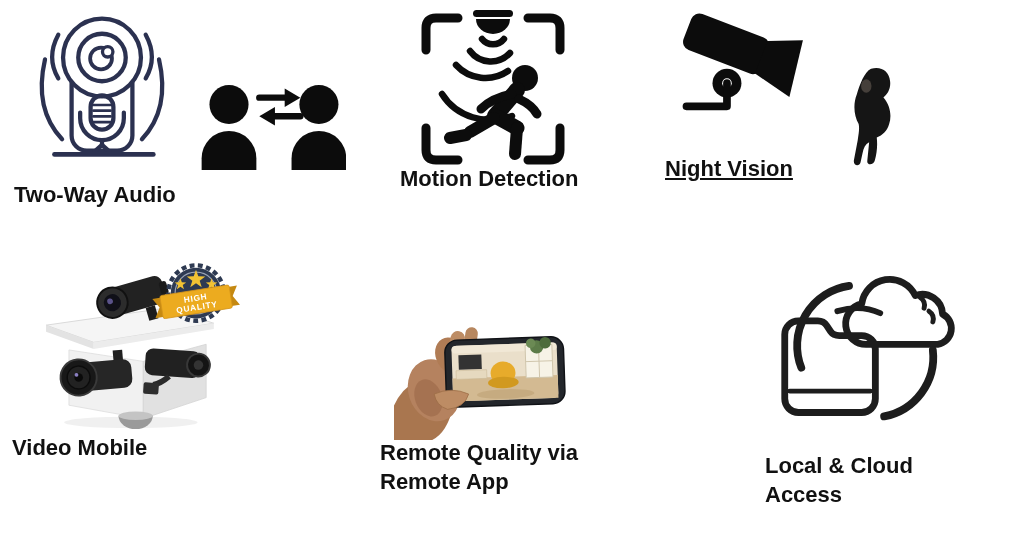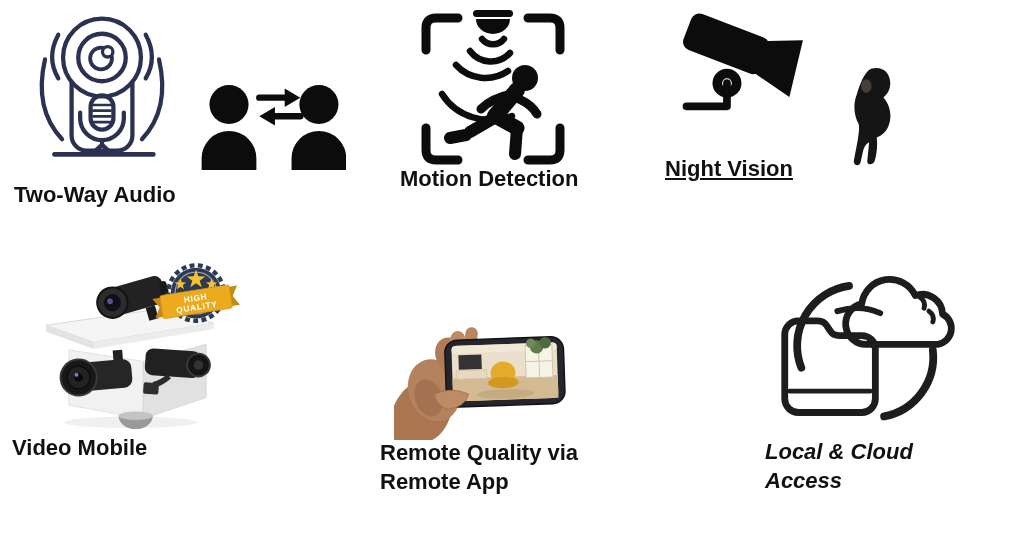--- a/index.html
+++ b/index.html
@@ -233,19 +233,19 @@
         <path class="st-store" stroke-width="7" d="M24,144 a14,14 0 0 1 -14,-14 V64 a14,14 0 0 1 14,-14 h20 c4,0 7,1.6 9,4.7 l4,6 c2,3 5,4.3 9,4.3 h23 a14,14 0 0 1 14,14 v51 a14,14 0 0 1 -14,14 z"></path>
         <path class="st-store" stroke-width="5" d="M15,122 H98"></path>
         <path class="st-store" stroke-width="6" d="M64,40 q24,-7 44,2"></path>
       </g>
       <g>
         <path class="st-store" stroke-width="8" d="M27,98 A62,62 0 0 1 76,14"></path>
         <path class="st-store" stroke-width="8" d="M162,80 A62,62 0 0 1 112,148"></path>
       </g>
     </svg>
 
-    <div class="label" style="top:169px;font-style:italic;">
+    <div class="label" style="top:183px;">
       <div>Local &amp; Cloud</div>
       <div>Access</div>
     </div>
   </section>
 
 </div>
 
 </body></html>

